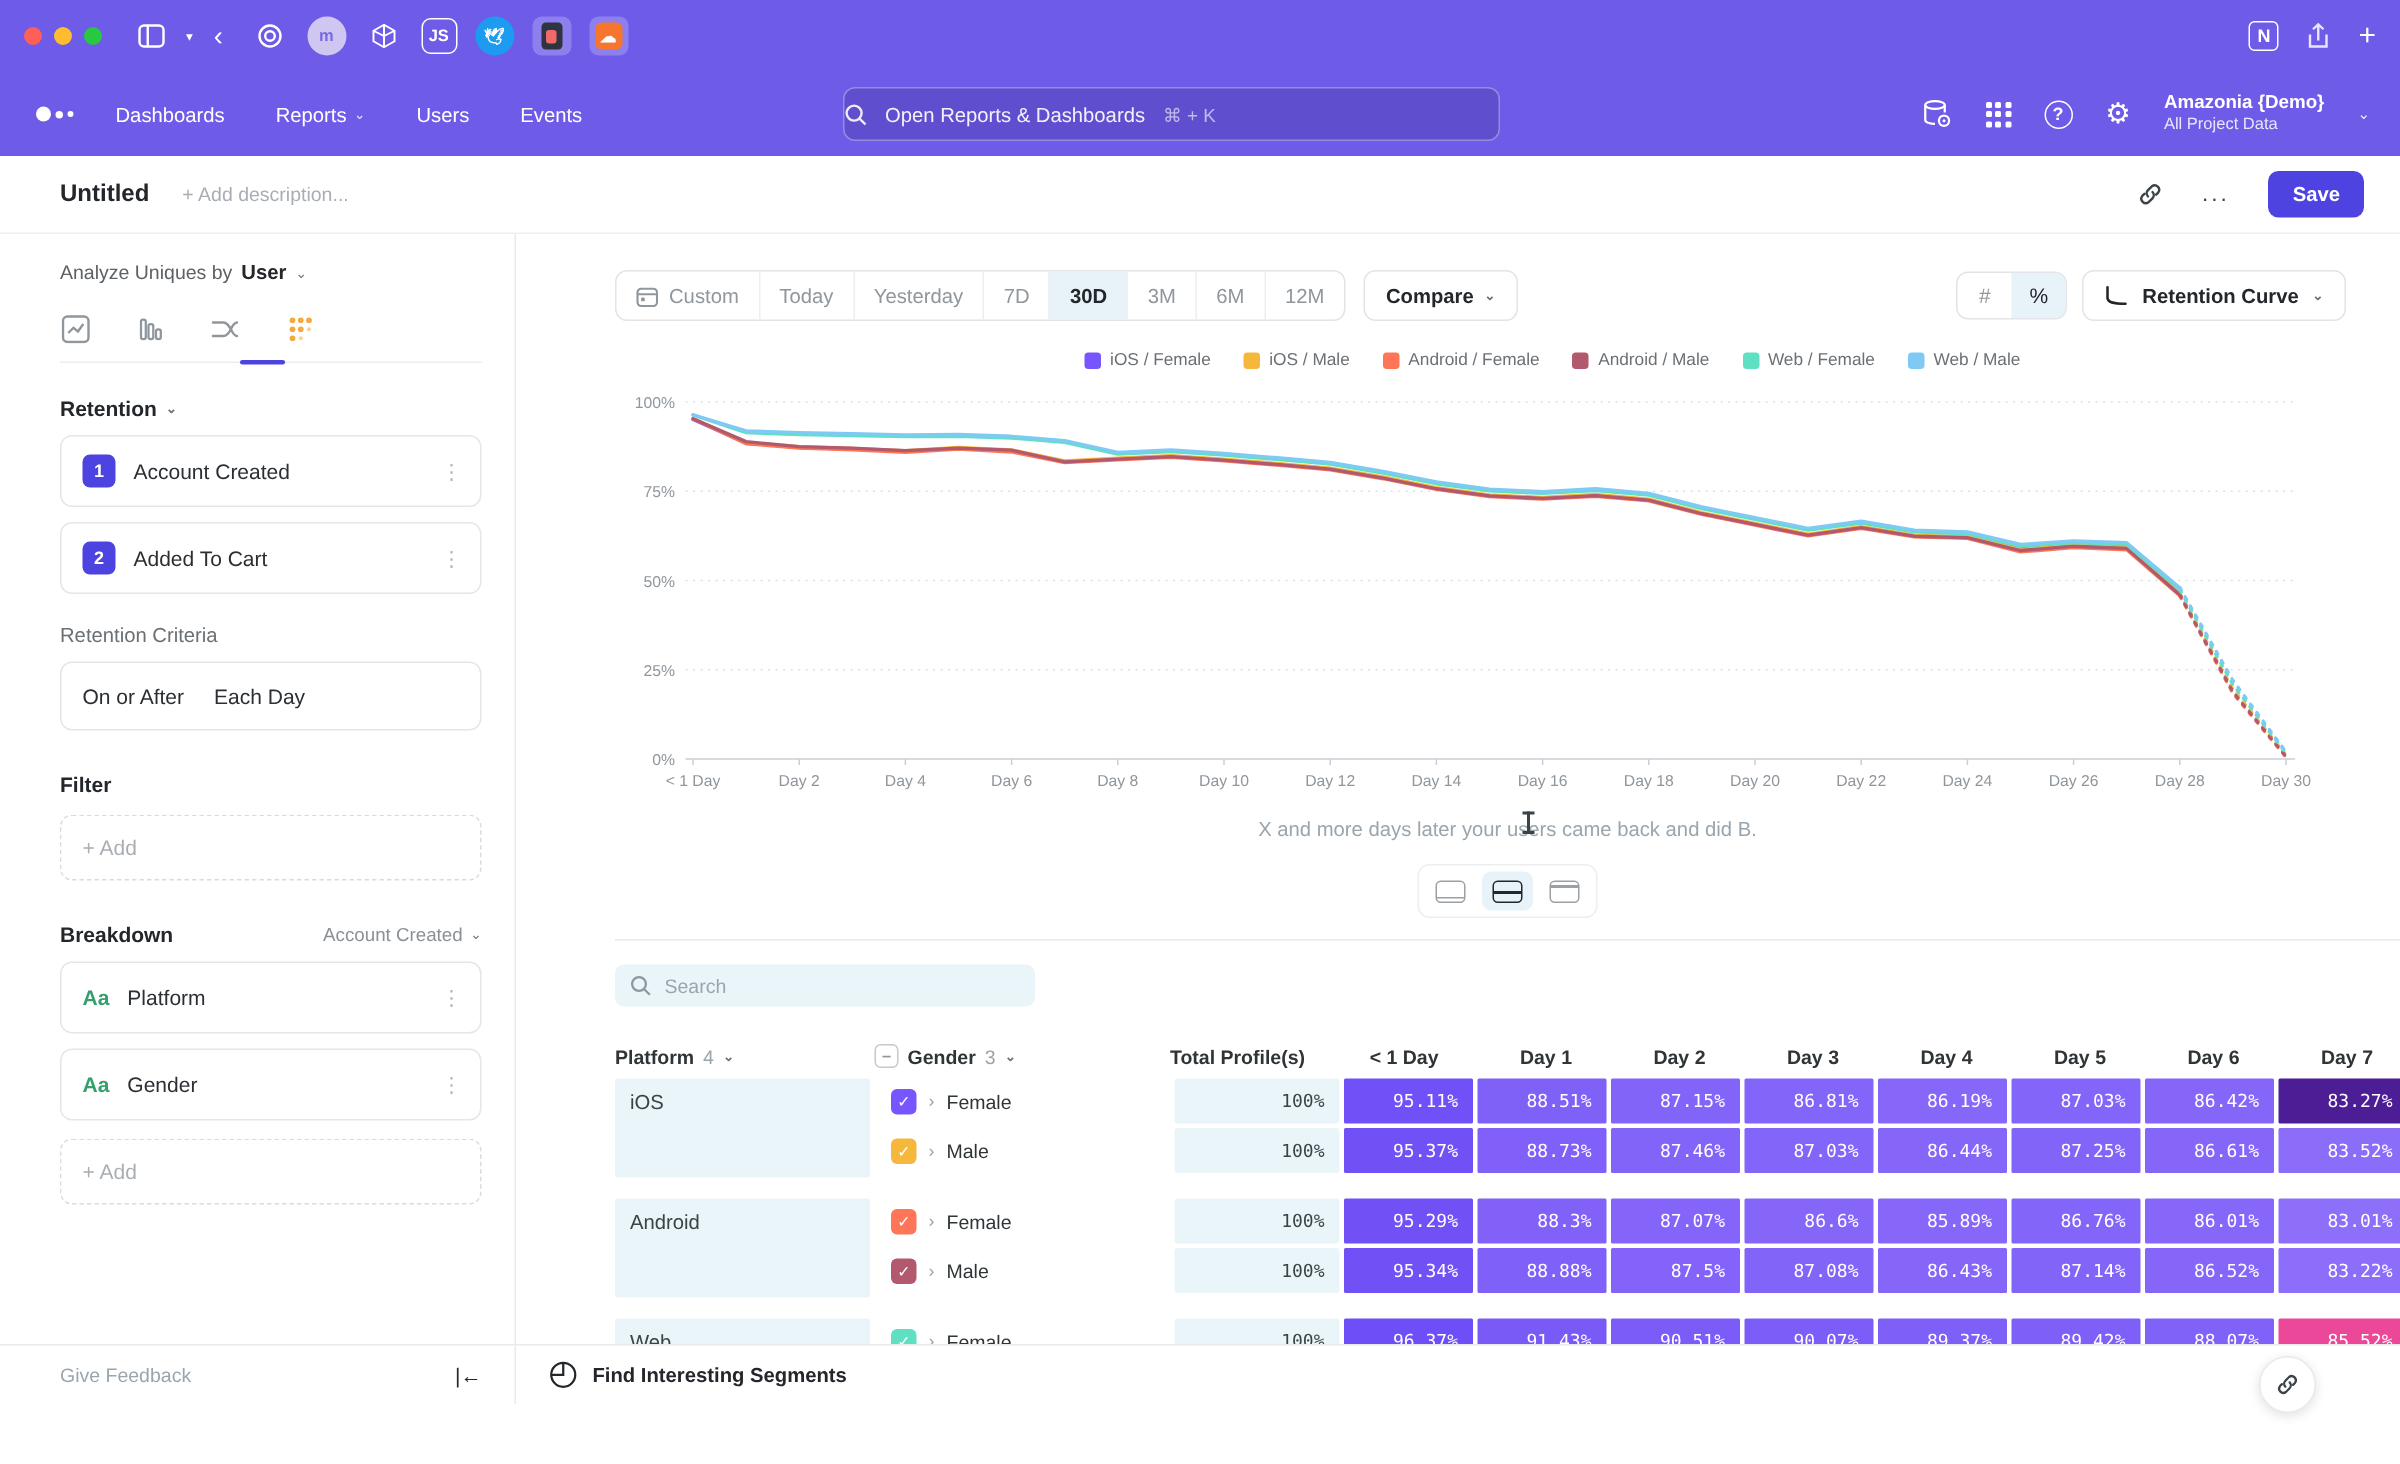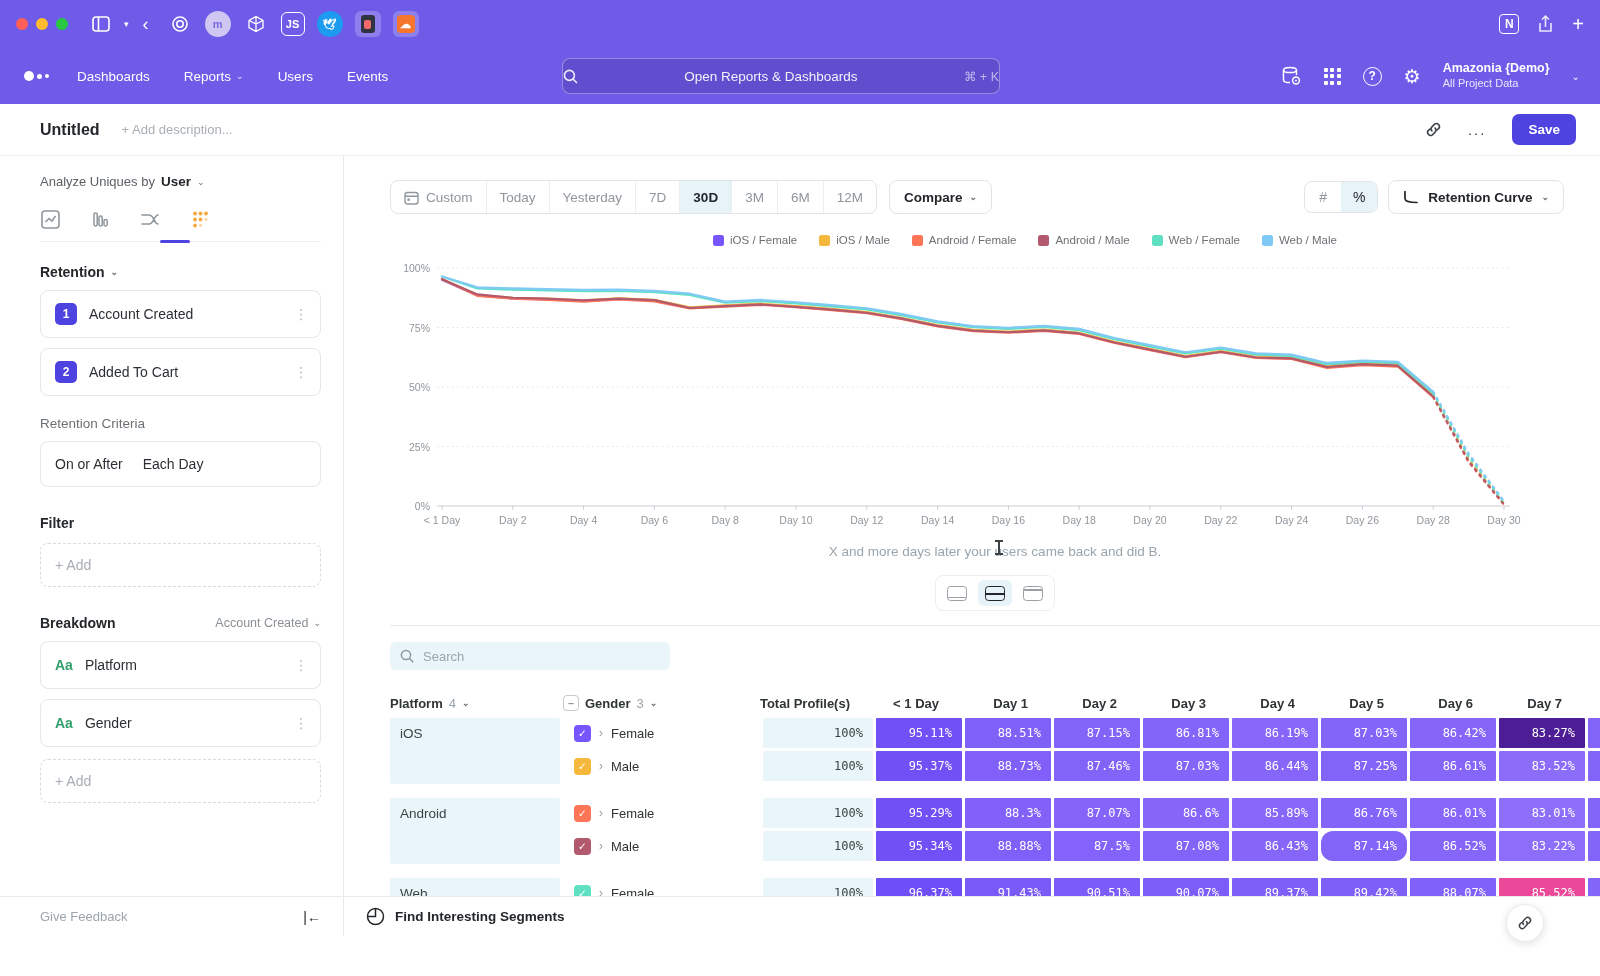--- a/index.html
+++ b/index.html
@@ -24,42 +24,42 @@
   .nav { height:56px; background:#6E5BE8; display:flex; align-items:center; padding:0 24px; position:relative; }
   .logo { display:flex; align-items:center; gap:3px; margin-right:28px; }
   .logo .d1{ width:10px;height:10px;border-radius:50%;background:#fff;}
   .logo .d2{ width:5px;height:5px;border-radius:50%;background:#fff;}
   .logo .d3{ width:4px;height:4px;border-radius:50%;background:#fff;}
   .nav-items { display:flex; align-items:center; gap:34px; }
   .nav-item { color:#fff; font-size:13.5px; cursor:pointer; display:flex; align-items:center; gap:5px;}
   .nav-item .chev { font-size:9px; opacity:.85; }
   .nav-search { position:absolute; left:562px; width:438px; height:36px; border-radius:8px;
     background:rgba(30,20,90,0.18); border:1px solid rgba(255,255,255,0.35);
-    display:flex; align-items:center; justify-content:space-between; gap:12px; color:rgba(255,255,255,0.92); font-size:13.5px;}
+    display:flex; align-items:center; justify-content:flex-start; gap:12px; color:rgba(255,255,255,0.92); font-size:13.5px;}
   .nav-search .kbd { color:rgba(255,255,255,0.6); font-size:12.5px; }
   .nav-right { position:absolute; right:20px; display:flex; align-items:center; gap:22px; color:#fff;}
   .grid-dots { display:grid; grid-template-columns:repeat(3,4px); grid-gap:2.5px; }
   .grid-dots span { width:4px; height:4px; background:#fff; border-radius:1px; }
   .help-circ { width:19px; height:19px; border:1.6px solid #fff; border-radius:50%; display:flex;
     align-items:center; justify-content:center; font-size:12px; font-weight:bold;}
   .proj { text-align:left; line-height:1.25; }
   .proj .p1 { font-size:12.5px; font-weight:bold; }
   .proj .p2 { font-size:11px; opacity:.85; }
 
   
   .titlebar { height:52px; display:flex; align-items:center; padding:0 24px 0 40px; border-bottom:1px solid #EFEFF1;}
   .doc-title { font-size:16px; font-weight:bold; color:#23262A; margin-right:22px;}
   .doc-desc { font-size:13px; color:#A9AEB4; }
   .title-actions { margin-left:auto; display:flex; align-items:center; gap:26px;}
   .dots3 { color:#3C4347; font-size:15px; letter-spacing:2px; cursor:pointer;}
   .save-btn { background:#4E43E1; color:#fff; font-size:13.5px; font-weight:bold; border:none;
     border-radius:7px; padding:8px 16px; cursor:pointer;}
 
   
-  .content { display:flex; height:740px; }
+  .content { display:flex; height:740px;gap:20px; }
   .sidebar { width:344px; border-right:1px solid #E9E9EC; padding:18px 22px 0 40px; overflow:hidden;}
   .main { flex:1; padding:24px 0 0 46px; overflow:hidden; position:relative;}
 
   
   .analyze { font-size:13px; color:#5C6166; display:flex; align-items:center; gap:6px;}
   .analyze b { color:#23262A; font-size:13.5px; }
   .chev-dn { font-size:9px; color:#6B7075; }
   .tabs { display:flex; align-items:flex-end; gap:30px; margin-top:20px; padding-bottom:12px;
     border-bottom:1px solid #ECEDEF; position:relative;}
   .tab-ic { width:20px; height:20px; display:flex; align-items:center; justify-content:center; cursor:pointer;}
@@ -614,21 +614,21 @@
                     <span class="cbx" style="background: rgb(178, 89, 110);">✓</span>
                     <span class="row-chev">›</span>
                     <span class="g-label">Male</span>
                   </div>
                   <div class="tot-cell">100%</div>
                   <div class="v-cell" style="background: rgb(113, 80, 246);">95.34%</div>
                   <div class="v-cell" style="background: rgb(127, 96, 248);">88.88%</div>
                   <div class="v-cell" style="background: rgb(131, 99, 249);">87.5%</div>
                   <div class="v-cell" style="background: rgb(131, 100, 249);">87.08%</div>
                   <div class="v-cell" style="background: rgb(133, 102, 249);">86.43%</div>
-                  <div class="v-cell" style="background: rgb(131, 100, 249); border-radius: 12px;">87.14%</div>
+                  <div class="v-cell" style="background: rgb(131, 100, 249);">87.14%</div>
                   <div class="v-cell" style="background: rgb(133, 102, 249);">86.52%</div>
                   <div class="v-cell" style="background: rgb(140, 110, 250);">83.22%</div>
                   <div class="v-cell" style="background: rgb(132, 101, 249);"></div>
                 </div>
               </div>
             </div>
             <div class="tgroup">
               <div class="plat-cell">Web</div>
               <div>
                 <div class="trow">

